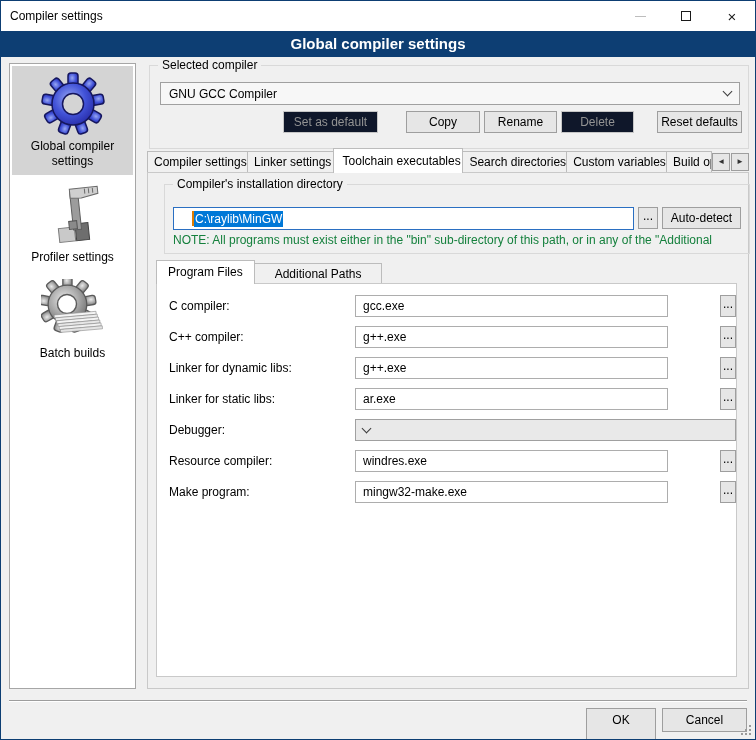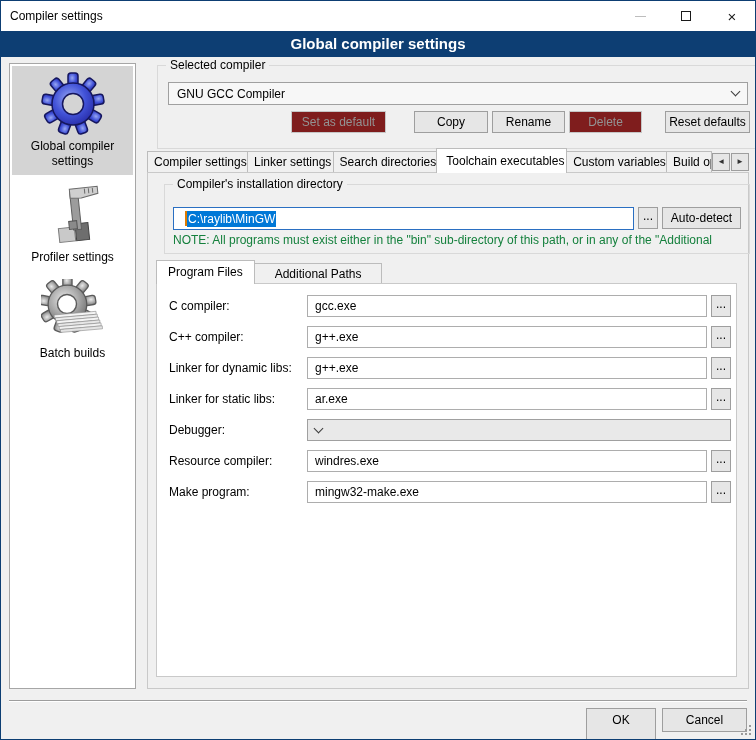--- a/index.html
+++ b/index.html
@@ -27,29 +27,29 @@
   .sidebar { position:absolute; left:8px; top:62px; width:127px; height:626px;
              background:#ffffff; border:1px solid #a6a6a6; overflow:hidden; }
   .side-item { margin:2px; padding:4px 2px 6px 2px; text-align:center; cursor:default; }
   .side-item.selected { background:#d4d4d4; }
   .side-item .icon { width:64px; height:64px; margin:2px auto 3px auto; display:block; }
   .side-item .lbl { line-height:15px; }
 
   
   .groupbox { position:absolute; border:1px solid #d9d9d9; background:#f0f0f0; }
   .groupbox > .legend { position:absolute; top:-8px; left:8px; background:#f0f0f0; padding:0 4px; }
-  .grp-compiler { left:148px; top:64px; width:600px; height:84px;margin-left:8px; }
+  .grp-compiler { left:148px; top:64px; width:600px; height:84px; }
   .combo { position:absolute; left:10px; right:8px; top:16px; height:23px; background:#f7f7f7;
            border:1px solid #a0a0a0; display:flex; align-items:center; padding:0 8px; }
   .combo .ctext { flex:1; overflow:hidden; white-space:nowrap; }
   .chev { width:7px; height:7px; border-right:1.4px solid #3c3c3c; border-bottom:1.4px solid #3c3c3c;
           transform:rotate(45deg); margin-top:-4px; }
   .btn { background:#e6e6e6; border:1px solid #9e9e9e; text-align:center; font-size:12px;
          height:22px; line-height:20px; cursor:default; }
-  .btn.disabled { background:#7f1d1d; border-color:#c6c6c6; color:#939393; }
+  .btn.disabled { background:#0f172a; border-color:#c6c6c6; color:#939393; }
   .btn-row { position:absolute; left:0; right:0; top:45px; height:22px; display:flex; }
   .b-setdef { margin-left:133px; width:95px; }
   .b-copy   { margin-left:28px;  width:74px; }
   .b-rename { margin-left:4px;   width:73px; }
   .b-delete { margin-left:4px;   width:73px; }
   .b-reset  { margin-left:23px;  width:85px; }
 
   
   .tabbar { position:absolute; left:146px; top:147px; width:602px; height:25px;
             display:flex; align-items:flex-end; }
@@ -66,38 +66,38 @@
 
   
   .tabpanel { position:absolute; left:146px; top:171px; width:602px; height:517px;
               background:#f0f0f0; border:1px solid #c9c9c9; z-index:1; }
 
   .grp-dir { left:16px; top:11px; width:586px; height:70px; position:absolute;
              border:1px solid #d9d9d9; }
   .grp-dir > .legend { position:absolute; top:-8px; left:8px; background:#f0f0f0; padding:0 4px; }
   .dir-row { position:absolute; left:8px; right:8px; top:22px; height:23px; display:flex; }
   .path-input { flex:1; background:#ffffff; border:1px solid #2a6fc2; display:flex;
-                align-items:center; padding:0 11px; overflow:hidden; white-space:nowrap; }
+                align-items:center; padding:0 18px; overflow:hidden; white-space:nowrap; }
   .path-input .caret { width:2px; height:15px; background:#e07c00; flex:0 0 auto; }
   .path-input .sel { background:#0078d7; color:#ffffff; padding:1px 1px; white-space:nowrap; }
   .browse { width:20px; flex:0 0 auto; margin-left:4px; line-height:17px; }
   .autodetect { width:79px; flex:0 0 auto; margin-left:4px; }
   .note { position:absolute; left:8px; right:2px; top:48px; color:#15803d;
           white-space:nowrap; overflow:hidden; }
 
   
   .subtabbar { position:absolute; left:8px; top:87px; display:flex; align-items:flex-end; height:24px; }
   .subtab { height:21px; line-height:20px; padding:0 20px; background:#f0f0f0;
             border:1px solid #bcbcbc; border-bottom:none; margin-right:-1px; cursor:default; }
   .subtab.active { height:24px; line-height:23px; background:#ffffff; padding:0 11px;
                    position:relative; z-index:3; }
   .subpanel { position:absolute; left:8px; top:110px; width:581px; height:394px;
               background:#ffffff; border:1px solid #c9c9c9; z-index:1; padding-top:11px; }
 
-  .frow { display:flex; align-items:center; margin:0 0 9px 12px; height:22px; }
+  .frow { display:flex; align-items:center; margin:0 0 9px 12px; height:22px;gap:48px; }
   .frow .flabel { width:138px; flex:0 0 auto; }
   .tfield { width:400px; height:22px; background:#ffffff; border:1px solid #adadad;
             display:flex; align-items:center; padding:3px 7px; overflow:hidden; white-space:nowrap; }
   .browse-sm { width:20px; height:22px; margin-left:4px; line-height:16px; }
   .dselect { width:424px; height:22px; background:#e9e9e9; border:1px solid #a0a0a0;
              display:flex; align-items:center; padding:0 7px; }
   .dselect .dtext { flex:1; overflow:hidden; white-space:nowrap; }
 
   
   .footline { position:absolute; left:8px; right:8px; top:699px; height:2px;
@@ -220,22 +220,22 @@
       <div class="btn b-copy">Copy</div>
       <div class="btn b-rename">Rename</div>
       <div class="btn disabled b-delete">Delete</div>
       <div class="btn b-reset">Reset defaults</div>
     </div>
   </div>
 
   <div class="tabbar">
     <div class="tab">Compiler settings</div>
     <div class="tab">Linker settings</div>
+    <div class="tab active">Toolchain executables</div>
     <div class="tab">Search directories</div>
-    <div class="tab active">Toolchain executables</div>
     <div class="tab">Custom variables</div>
     <div class="tab truncated">Build options</div>
     <div class="tabspacer"></div>
     <div class="arrowbtn">◄</div>
     <div class="arrowbtn">►</div>
   </div>
 
   <div class="tabpanel">
 
     <div class="grp-dir">

